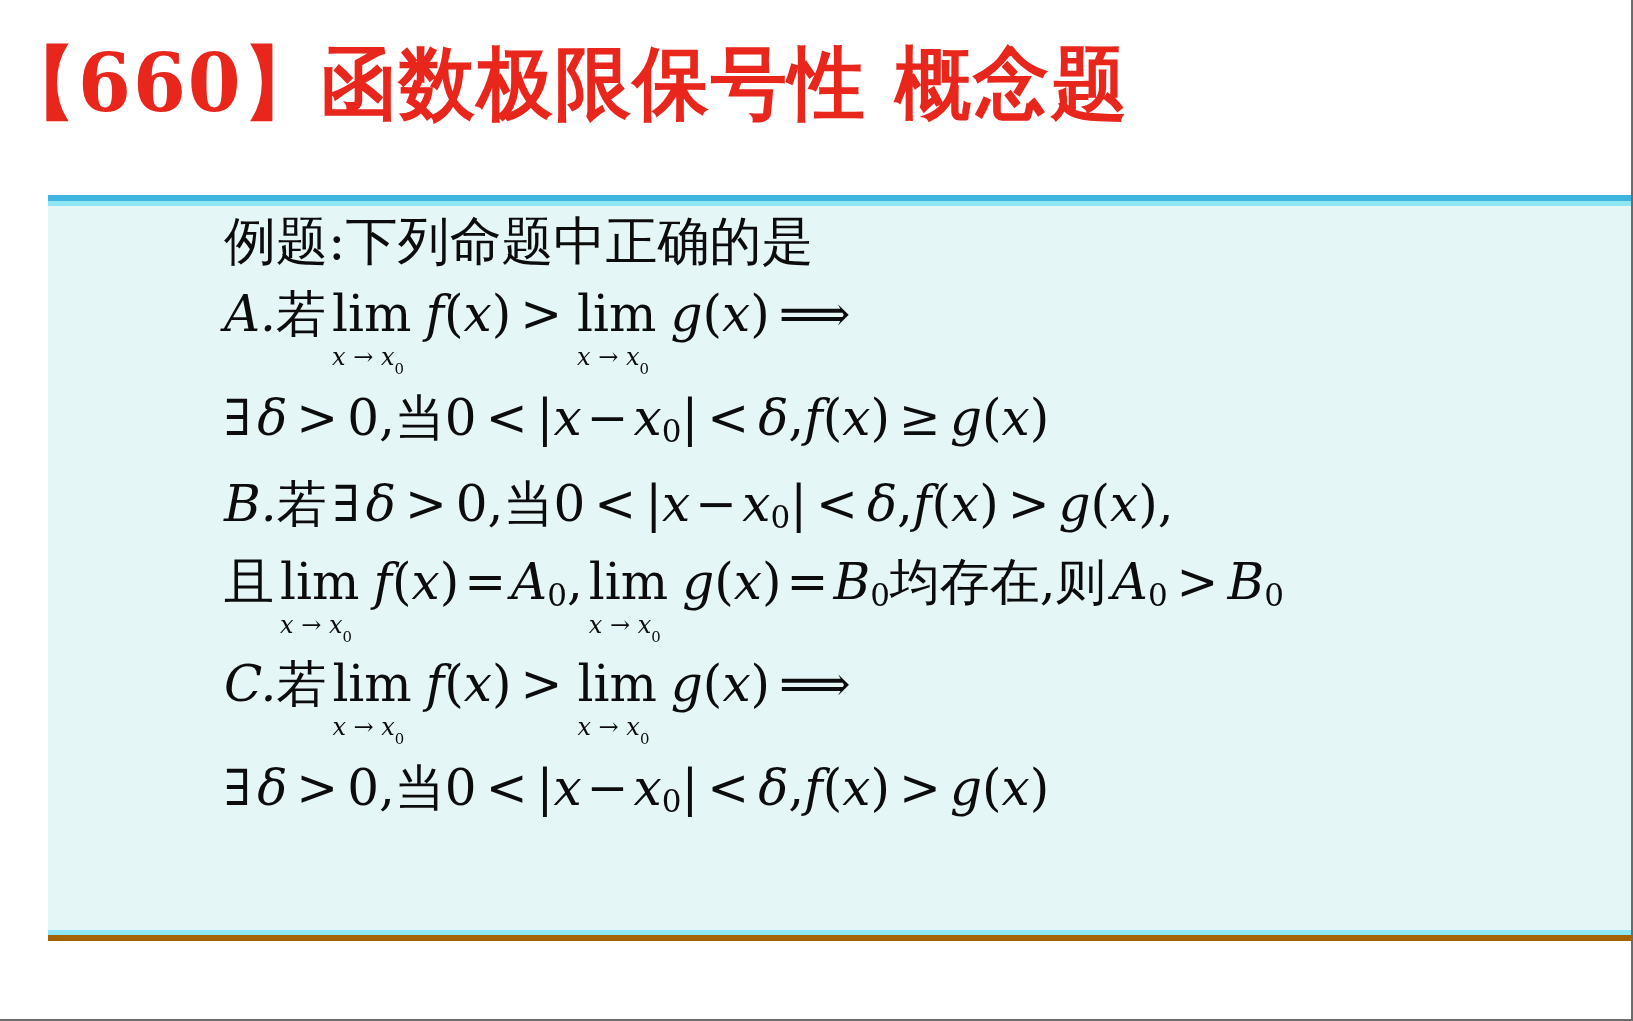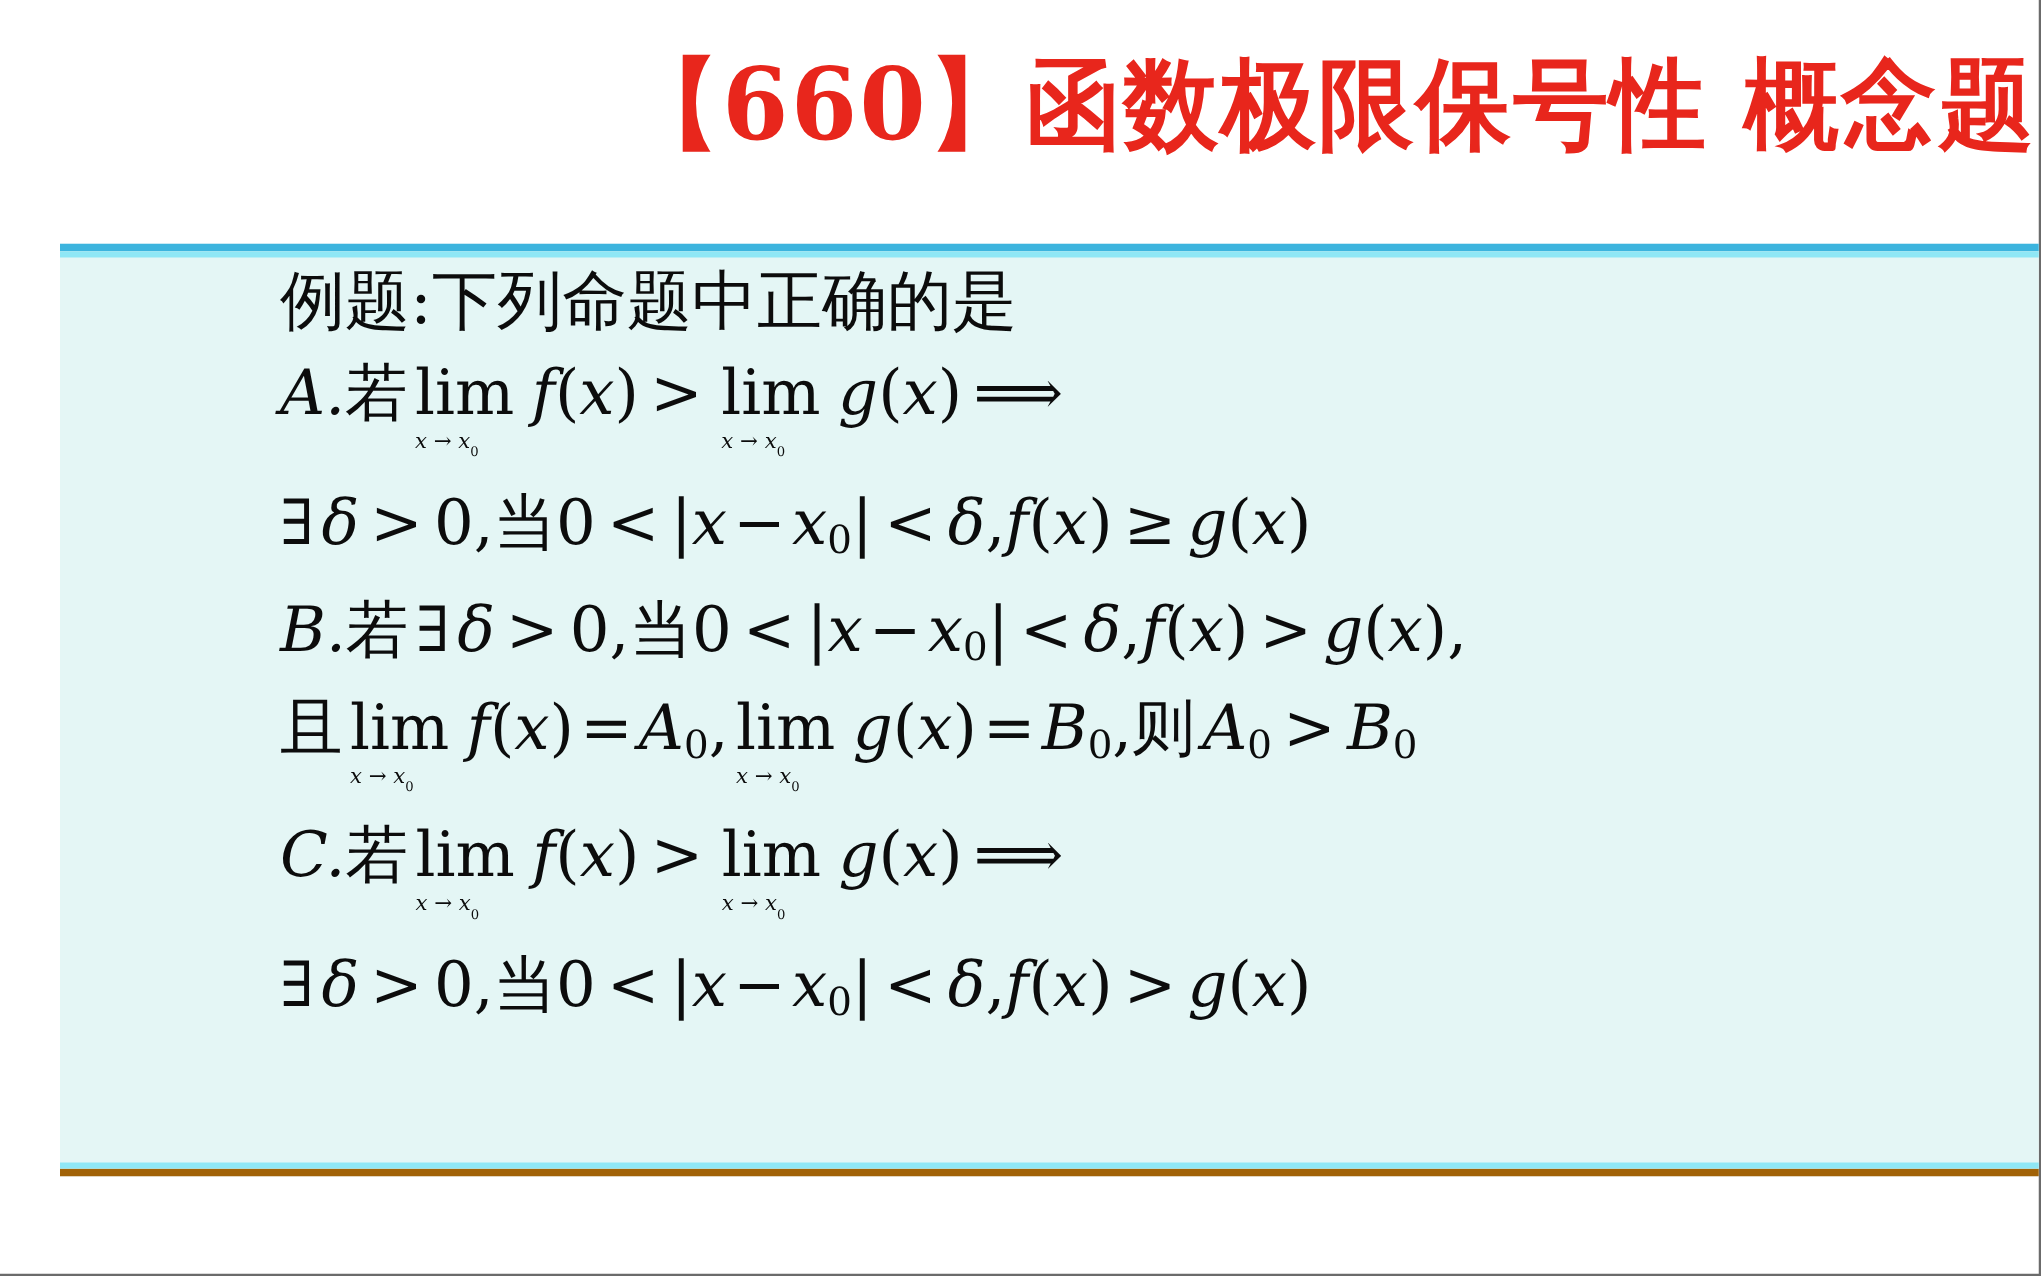--- a/index.html
+++ b/index.html
@@ -20,21 +20,21 @@
 
   
   .slide-title {
     position: absolute;
     left: 0;
     top: 0;
     width: 1629px;
     height: 167px;
     display: flex;
     align-items: center;
-    justify-content: flex-end;
+    justify-content: flex-start;
     background: #ffffff;
   }
   .slide-title .title-text {
     color: #e8261c;
     font-family: "DejaVu Serif", serif;
     font-size: 76px;
     font-weight: 700;
     letter-spacing: 2px;
     white-space: nowrap;
     line-height: 1;
@@ -107,21 +107,21 @@
     vertical-align: baseline;
     position: relative;
     margin: 0 8px 0 6px;
   }
   .lim .lim-top {
     font-size: 50px;
     line-height: 1;
     font-style: normal;
   }
   .lim .lim-sub {
-    font-size: 17px;
+    font-size: 24px;
     line-height: 1;
     font-style: italic;
     margin-top: 4px;
     position: absolute;
     top: 52px;
     white-space: nowrap;
   }
   .sp-sm { display: inline-block; width: 6px; }
   .sub {
     font-size: 0.62em;
@@ -264,20 +264,21 @@
         <span class="lim-sub"><span class="it">x → x</span><span class="sub">0</span></span>
       </span>
       <span class="sp-sm"></span>
       <span class="it">g</span>
       <span>(</span>
       <span class="it">x</span>
       <span>)</span>
       <span class="op-tight">=</span>
       <span class="it">B</span>
         <span class="sub">0</span>
+      <span class="han">均存在</span>
       <span>,</span>
       <span class="han">则</span>
       <span class="sp-sm"></span>
       <span class="it">A</span>
         <span class="sub">0</span>
       <span class="op">&gt;</span>
       <span class="it">B</span>
         <span class="sub">0</span>
     </div>
 

